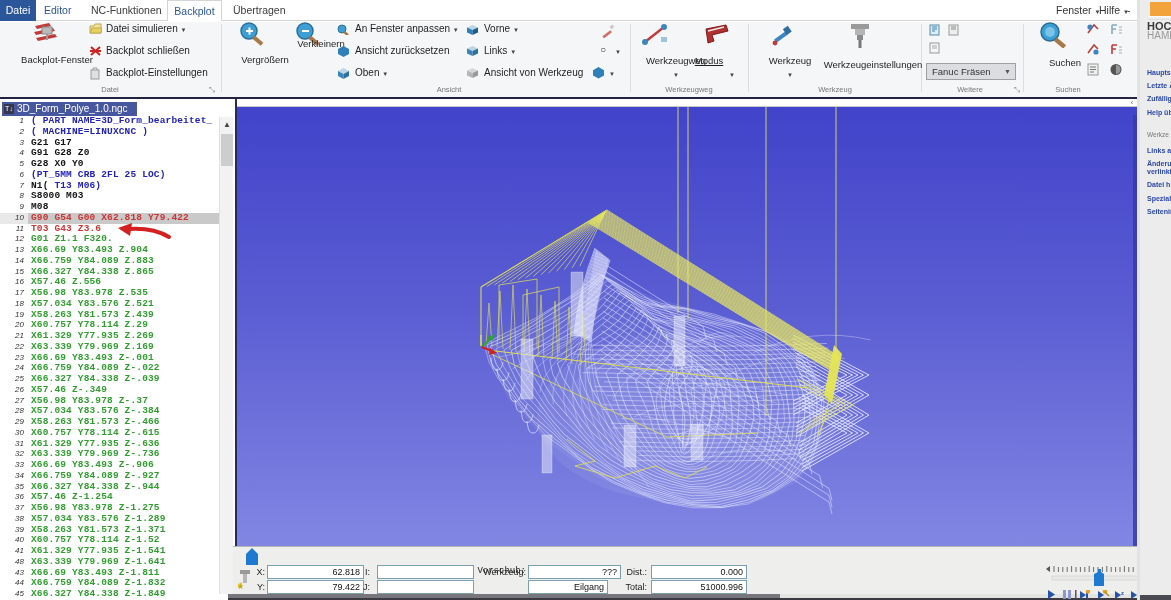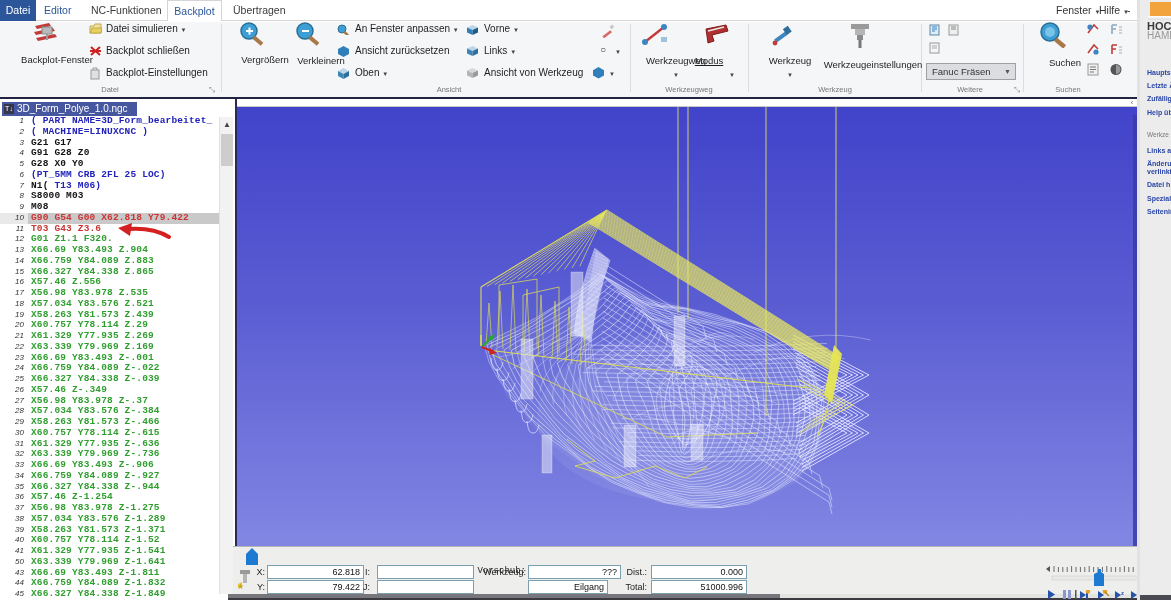--- a/index.html
+++ b/index.html
@@ -92,21 +92,21 @@
       <rect x="8" y="8" width="7" height="2" fill="#fff"></rect>
       <rect x="10.5" y="5.5" width="2" height="7" fill="#fff"></rect>
       <rect x="16" y="14" width="11" height="4" fill="#a87848" transform="rotate(40 17 15)"></rect>
     </svg>
   <div class="biglbl" style="left:225px;top:32px;width:56px;">Vergrößern</div>
   <svg class="abs" style="left:294px;top:0" width="30" height="24">
       <circle cx="11" cy="9" r="8" fill="#3d9fd6" stroke="#2a6f96" stroke-width="1.5"></circle>
       <rect x="8" y="8" width="7" height="2" fill="#fff"></rect>
       <rect x="16" y="14" width="11" height="4" fill="#a87848" transform="rotate(40 17 15)"></rect>
     </svg>
-  <div class="biglbl" style="left:281px;top:33px;width:56px;text-align:center;">Verkleinern</div>
+  <div class="biglbl" style="left:281px;top:16px;width:56px;text-align:center;">Verkleinern</div>
   <svg class="abs" style="left:337px;top:2px" width="13" height="11">
       <circle cx="5" cy="5" r="4" fill="#3d9fd6" stroke="#2a6f96"></circle>
       <rect x="8" y="7" width="5" height="2.5" fill="#a87848" transform="rotate(40 8 7)"></rect>
     </svg>
   <div class="smalllbl" style="left:355px;top:1px;">An Fenster anpassen <span class="dd">▼</span></div>
   <svg class="abs" style="left:337px;top:23px" width="13" height="12">
       <polygon points="6.5,1 12,4 12,9 6.5,12 1,9 1,4" fill="#2e7fba"></polygon>
     </svg>
   <div class="smalllbl" style="left:355px;top:23px;">Ansicht zurücksetzen</div>
   <svg class="abs" style="left:337px;top:45px" width="13" height="12">
@@ -382,21 +382,21 @@
     </div>
 <div class="cl">
       <span class="ln">40</span>
       <span class="code grn">X60.757 Y78.114 Z-1.52</span>
     </div>
 <div class="cl">
       <span class="ln">41</span>
       <span class="code grn">X61.329 Y77.935 Z-1.541</span>
     </div>
 <div class="cl">
-      <span class="ln">50</span>
+      <span class="ln">48</span>
       <span class="code grn">X63.339 Y79.969 Z-1.641</span>
     </div>
 <div class="cl">
       <span class="ln">43</span>
       <span class="code grn">X66.69 Y83.493 Z-1.811</span>
     </div>
 <div class="cl">
       <span class="ln">44</span>
       <span class="code grn">X66.759 Y84.089 Z-1.832</span>
     </div>

